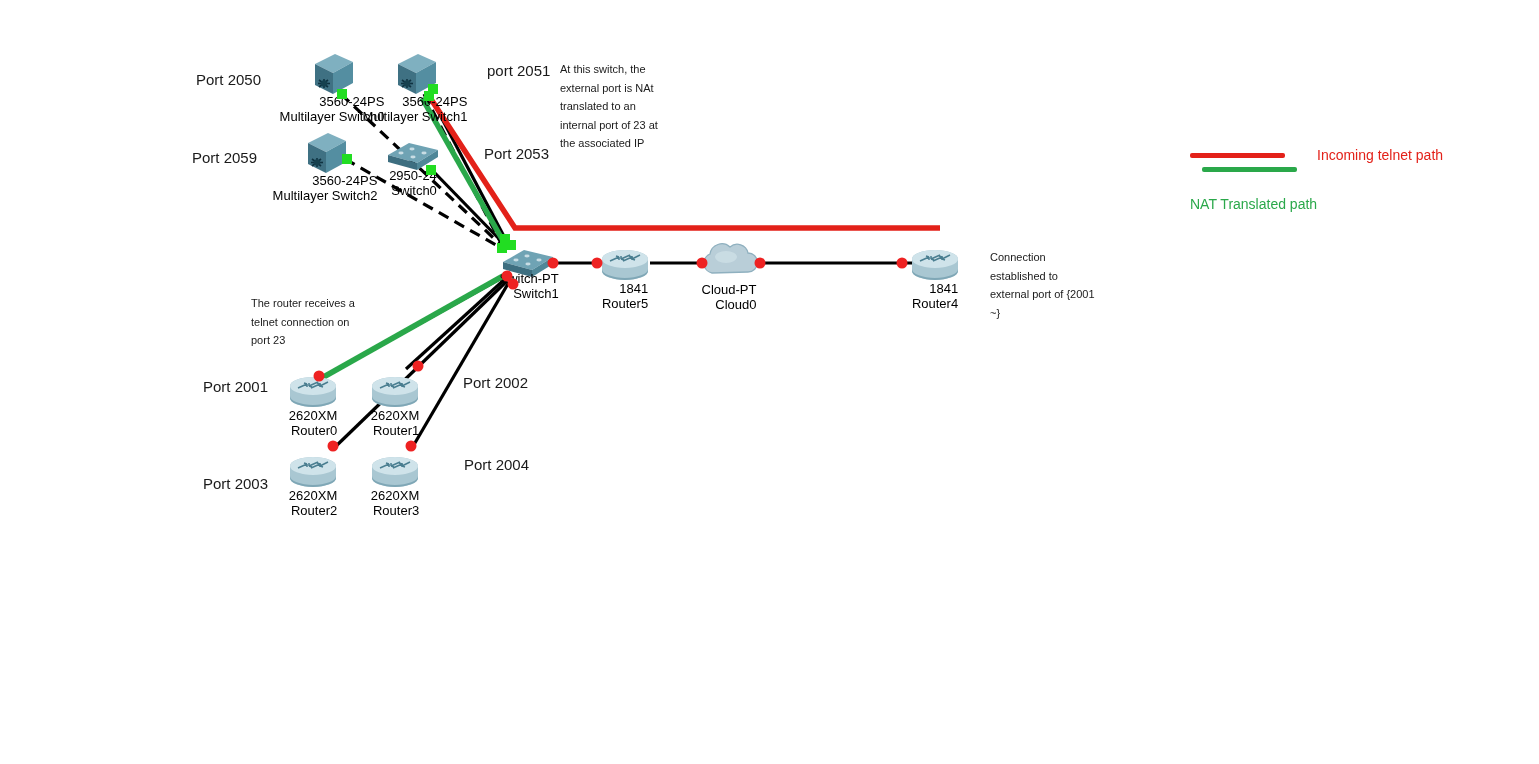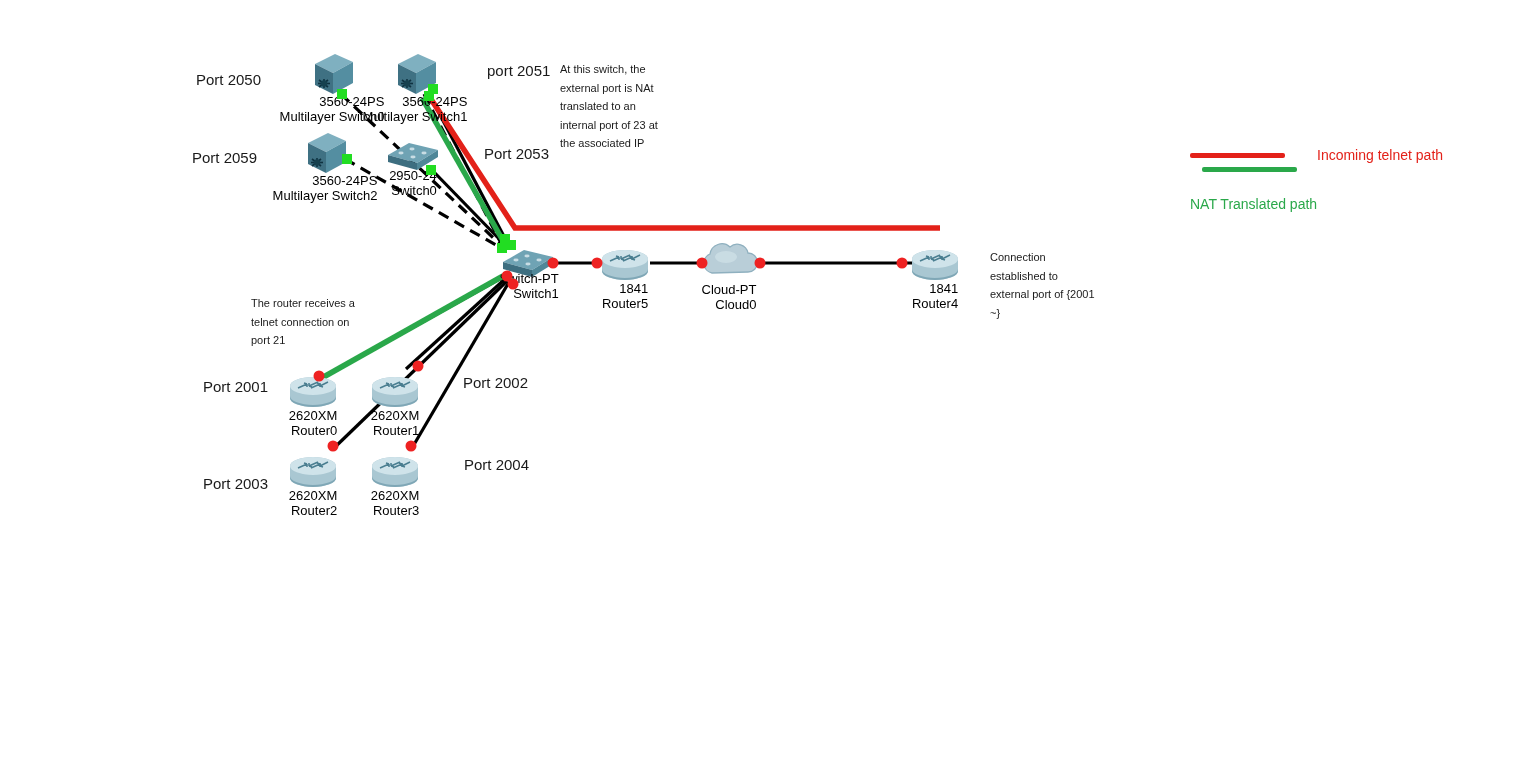--- a/index.html
+++ b/index.html
@@ -362,21 +362,21 @@
   <div class="port-label" style="left:203px; top:475px;">Port 2003</div>
   <div class="port-label" style="left:464px; top:456px;">Port 2004</div>
 
   <div class="annot" style="left:560px; top:60px; width:150px;">At this switch, the
 external port is NAt
 translated to an
 internal port of 23 at
 the associated IP</div>
   <div class="annot" style="left:251px; top:294px; width:190px;">The router receives a
 telnet connection on
-port 21</div>
+port 23</div>
   <div class="annot" style="left:990px; top:220px; width:155px;margin-top:28px;">Connection
 established to
 external port of {2001
 ~}</div>
 
   <div class="legend" style="left:1190px; top:147px; width:240px; height:40px;">
     <div class="legend-row" style="left:0; top:0;">
       <span class="legend-swatch" style="background:#e32119;"></span>
       <span class="legend-text" style="color:#e32119;">Incoming telnet path</span>
     </div>

